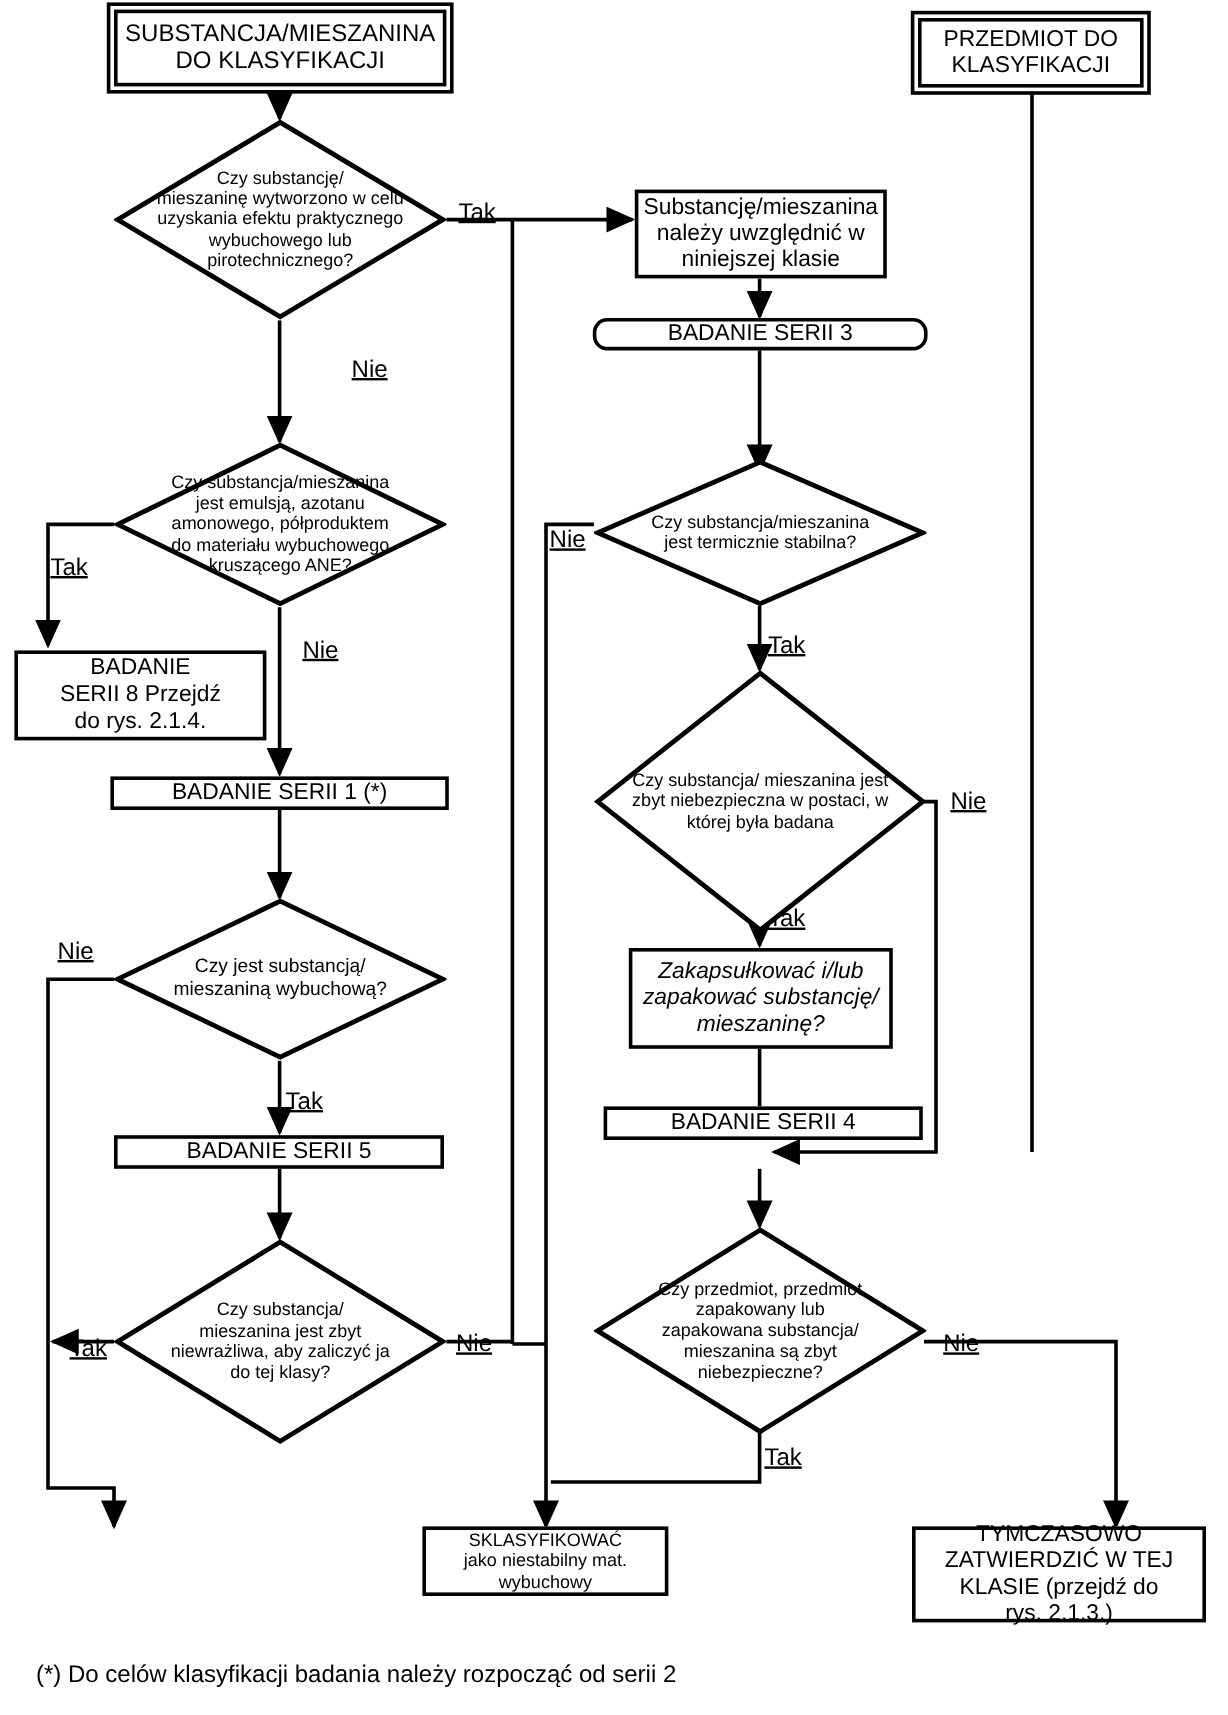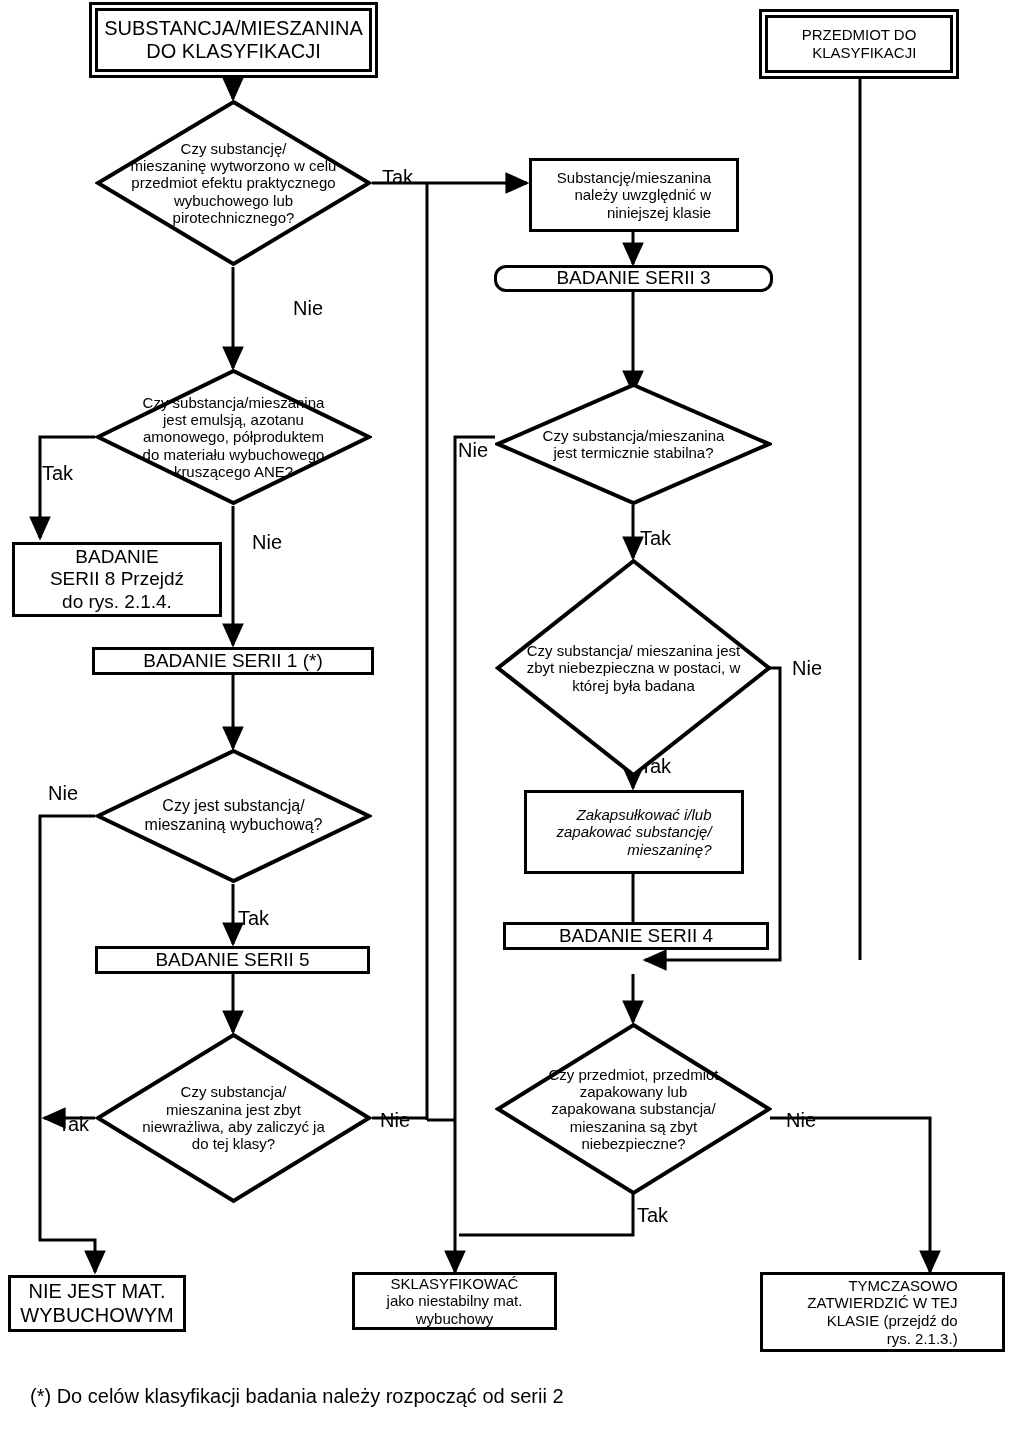--- a/index.html
+++ b/index.html
@@ -6,25 +6,25 @@
   body{width:1023px;height:1429px;font-family:"Liberation Sans",sans-serif;color:#000;}
   #stage{position:relative;width:1023px;height:1429px;overflow:hidden;background:#fff;}
   svg#wires{position:absolute;left:0;top:0;width:1023px;height:1429px;}
   .node{position:absolute;box-sizing:border-box;display:flex;align-items:center;justify-content:center;text-align:center;background:#fff;}
   .box{border:3px solid #000;}
   .box.dbl{border:3px solid #000;outline:3px solid #000;outline-offset:3px;}
   .box .txt{line-height:1.17;padding:0 4px;}
   .dia{background:transparent;border:0;}
   .dia .txt{position:relative;z-index:2;line-height:1.16;}
   .dia svg{position:absolute;left:0;top:0;width:100%;height:100%;z-index:1;}
-  .lbl{position:absolute;font-size:20px;line-height:1;white-space:nowrap;background:transparent;}
+  .lbl{position:absolute;font-size:20px;line-height:1;white-space:nowrap;background:transparent;text-decoration:underline;}
   .foot{position:absolute;font-size:20px;white-space:nowrap;}
   .t20{font-size:20px;}
   .t19{font-size:19px;}
-  .t17{font-size:15px;text-align:right;}
+  .t17{font-size:19px;}
   .t16{font-size:16px;}
   .t15{font-size:15px;}
 </style>
 </head>
 <body>
 
 <div id="stage">
 
   <svg id="wires" viewBox="0 0 1023 1429">
     <defs>
@@ -92,21 +92,21 @@
     <div class="txt t17" style="white-space:pre-line;">PRZEDMIOT DO
 KLASYFIKACJI</div>
   </div>
 
   <div class="node dia" style="left:95px;top:99px;width:277px;height:168px;">
     <svg viewBox="0 0 277 168" preserveAspectRatio="none">
       <polygon points="138.5,3 274,84 138.5,165 3,84" fill="#fff" stroke="#000" stroke-width="4" vector-effect="non-scaling-stroke"></polygon>
     </svg>
     <div class="txt t15" style="white-space:pre-line;width:235px;">Czy substancję/
 mieszaninę wytworzono w celu
-przedmiot efektu praktycznego
+uzyskania efektu praktycznego
 wybuchowego lub
 pirotechnicznego?</div>
   </div>
 
   <div class="node dia" style="left:95px;top:368px;width:277px;height:138px;">
     <svg viewBox="0 0 277 138" preserveAspectRatio="none">
       <polygon points="138.5,3 274,69 138.5,135 3,69" fill="#fff" stroke="#000" stroke-width="4" vector-effect="non-scaling-stroke"></polygon>
     </svg>
     <div class="txt t15" style="white-space:pre-line;width:215px;">Czy substancja/mieszanina
 jest emulsją, azotanu
@@ -188,24 +188,20 @@
     <svg viewBox="0 0 277 174" preserveAspectRatio="none">
       <polygon points="138.5,3 274,87 138.5,171 3,87" fill="#fff" stroke="#000" stroke-width="4" vector-effect="non-scaling-stroke"></polygon>
     </svg>
     <div class="txt t15" style="white-space:pre-line;width:200px;">Czy przedmiot, przedmiot
 zapakowany lub
 zapakowana substancja/
 mieszanina są zbyt
 niebezpieczne?</div>
   </div>
 
-  <div class="node box" style="left:8px;top:1275px;width:178px;height:57px;">
-    <div class="txt t20" style="white-space:pre-line;">NIE JEST MAT.
-WYBUCHOWYM</div>
-  </div>
 
   <div class="node box" style="left:352px;top:1272px;width:205px;height:58px;">
     <div class="txt t15" style="white-space:pre-line;">SKLASYFIKOWAĆ
 jako niestabilny mat.
 wybuchowy</div>
   </div>
 
   <div class="node box" style="left:760px;top:1272px;width:245px;height:80px;">
     <div class="txt t17" style="white-space:pre-line;">TYMCZASOWO
 ZATWIERDZIĆ W TEJ

